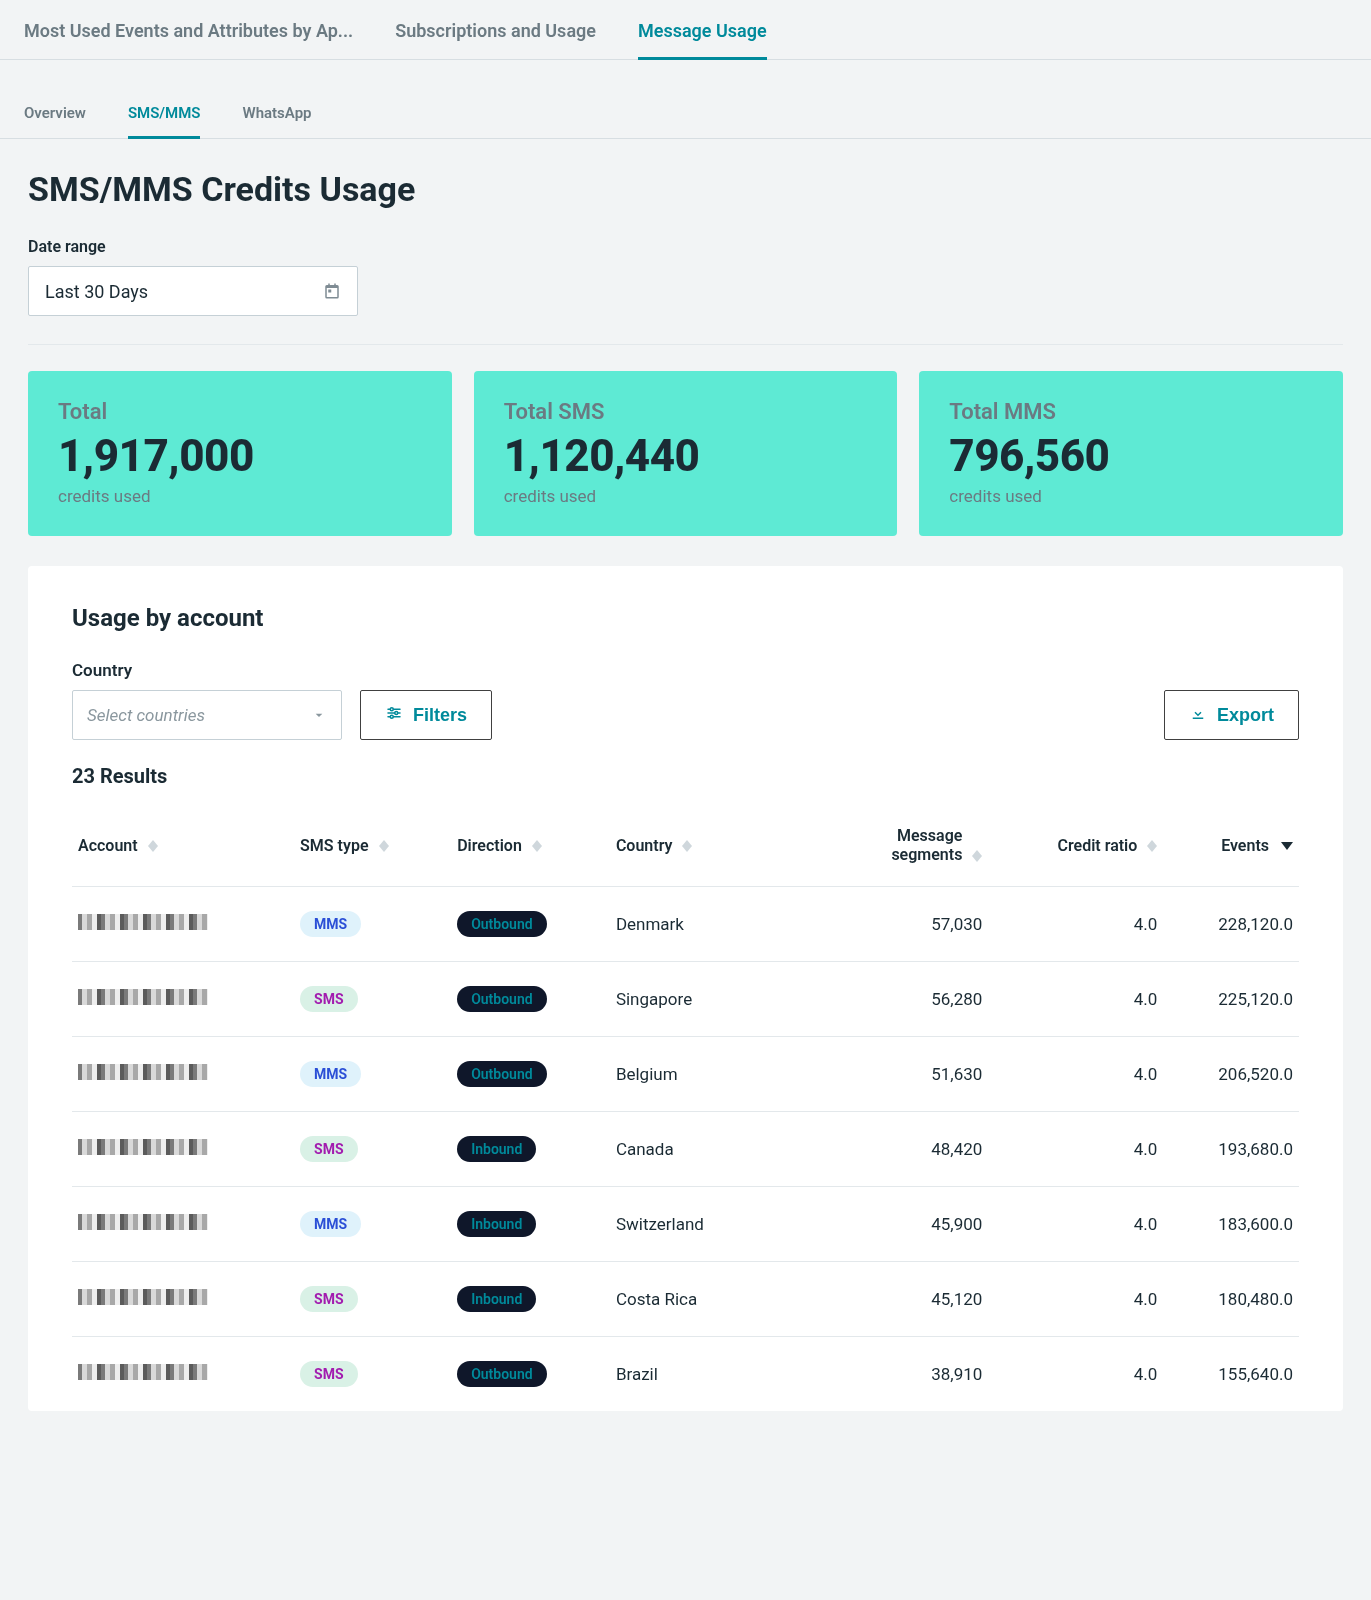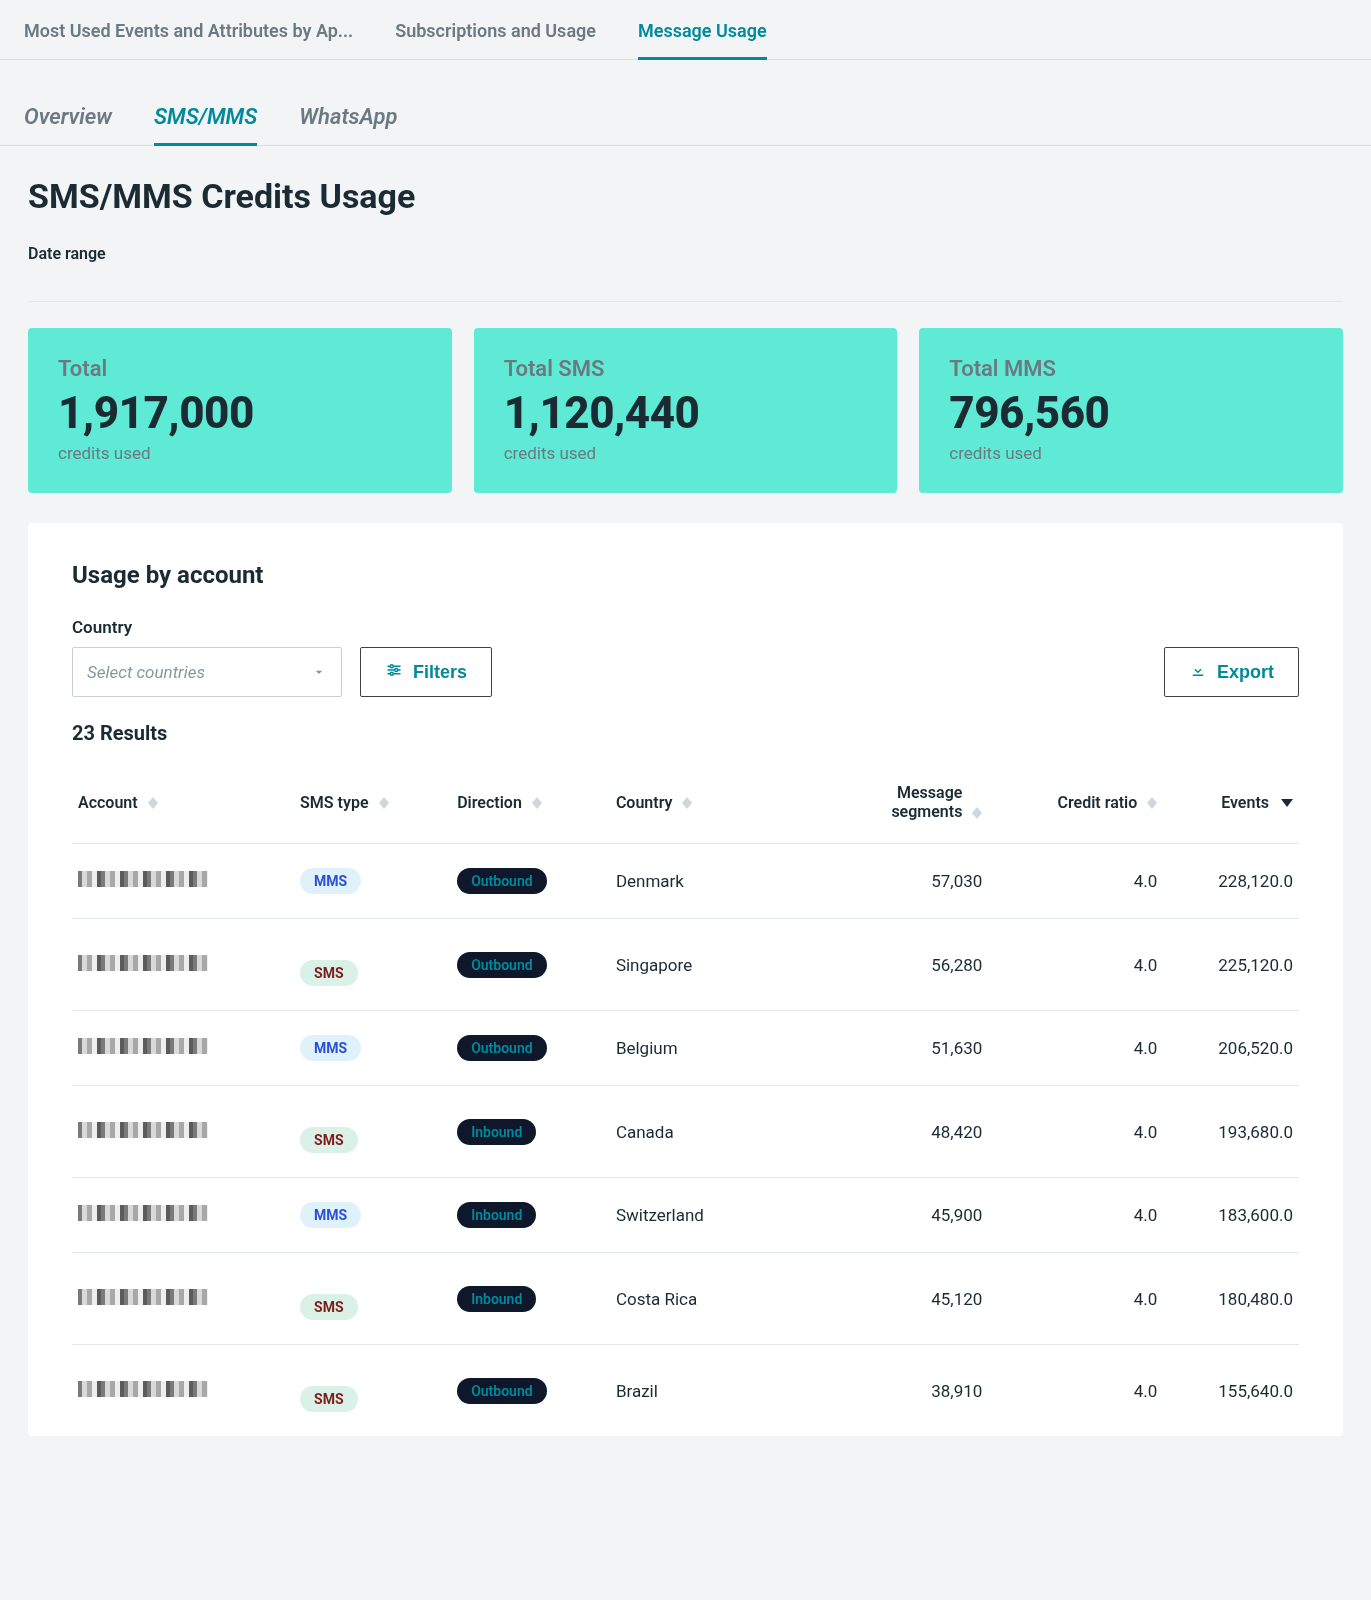--- a/index.html
+++ b/index.html
@@ -43,24 +43,23 @@
       display: flex;
       gap: 42px;
       padding: 0 24px;
       border-bottom: 1px solid #d7dee2;
       margin-top: 30px;
     }
     .sub-tab {
       padding: 14px 0 16px 0;
       color: #6b7a82;
       font-weight: 600;
-      font-size: 22px;
+      font-size: 15px;
       cursor: pointer;
       position: relative;
-      font-style: italic;
     }
     .sub-tab.active { color: #008a9b; }
     .sub-tab.active::after {
       content: "";
       position: absolute;
       left: 0; right: 0; bottom: -1px;
       height: 3px;
       background: #008a9b;
     }
 
@@ -216,21 +215,21 @@
       filter: blur(0.4px);
     }
     .pill {
       display: inline-block;
       padding: 5px 14px;
       border-radius: 14px;
       font-size: 14px;
       font-weight: 700;
     }
     .pill.mms { background: #dff2fb; color: #2b4fd6; }
-    .pill.sms { background: #d9f1e6; color: #7f1d1d; margin-top: 17px; }
+    .pill.sms { background: #d9f1e6; color: #a21caf; }
     .pill.dir { background: #0f172a; color: #008a9b; font-weight: 600; }
   </style>
 </head>
 <body>
 
 <div class="page">
 
   <div class="main-tabs">
     <div class="main-tab">Most Used Events and Attributes by Ap...</div>
     <div class="main-tab">Subscriptions and Usage</div>
@@ -240,20 +239,28 @@
   <div class="sub-tabs">
     <div class="sub-tab">Overview</div>
     <div class="sub-tab active">SMS/MMS</div>
     <div class="sub-tab">WhatsApp</div>
   </div>
 
   <div class="page-title">SMS/MMS Credits Usage</div>
 
   <div class="field-block">
     <div class="field-label">Date range</div>
+    <div class="date-input">
+      <span>Last 30 Days</span>
+      <span class="cal-icon">
+        <svg width="18" height="18" viewBox="0 0 24 24" fill="#7f8c94">
+            <path d="M7 2v2H5a2 2 0 0 0-2 2v14a2 2 0 0 0 2 2h14a2 2 0 0 0 2-2V6a2 2 0 0 0-2-2h-2V2h-2v2H9V2H7zm12 6v12H5V8h14zM7 10h4v4H7v-4z"></path>
+          </svg>
+      </span>
+    </div>
   </div>
 
   <div class="divider"></div>
 
   <div class="cards">
     <div class="card">
       <div class="card-label">Total</div>
       <div class="card-value">1,917,000</div>
       <div class="card-sub">credits used</div>
     </div>

